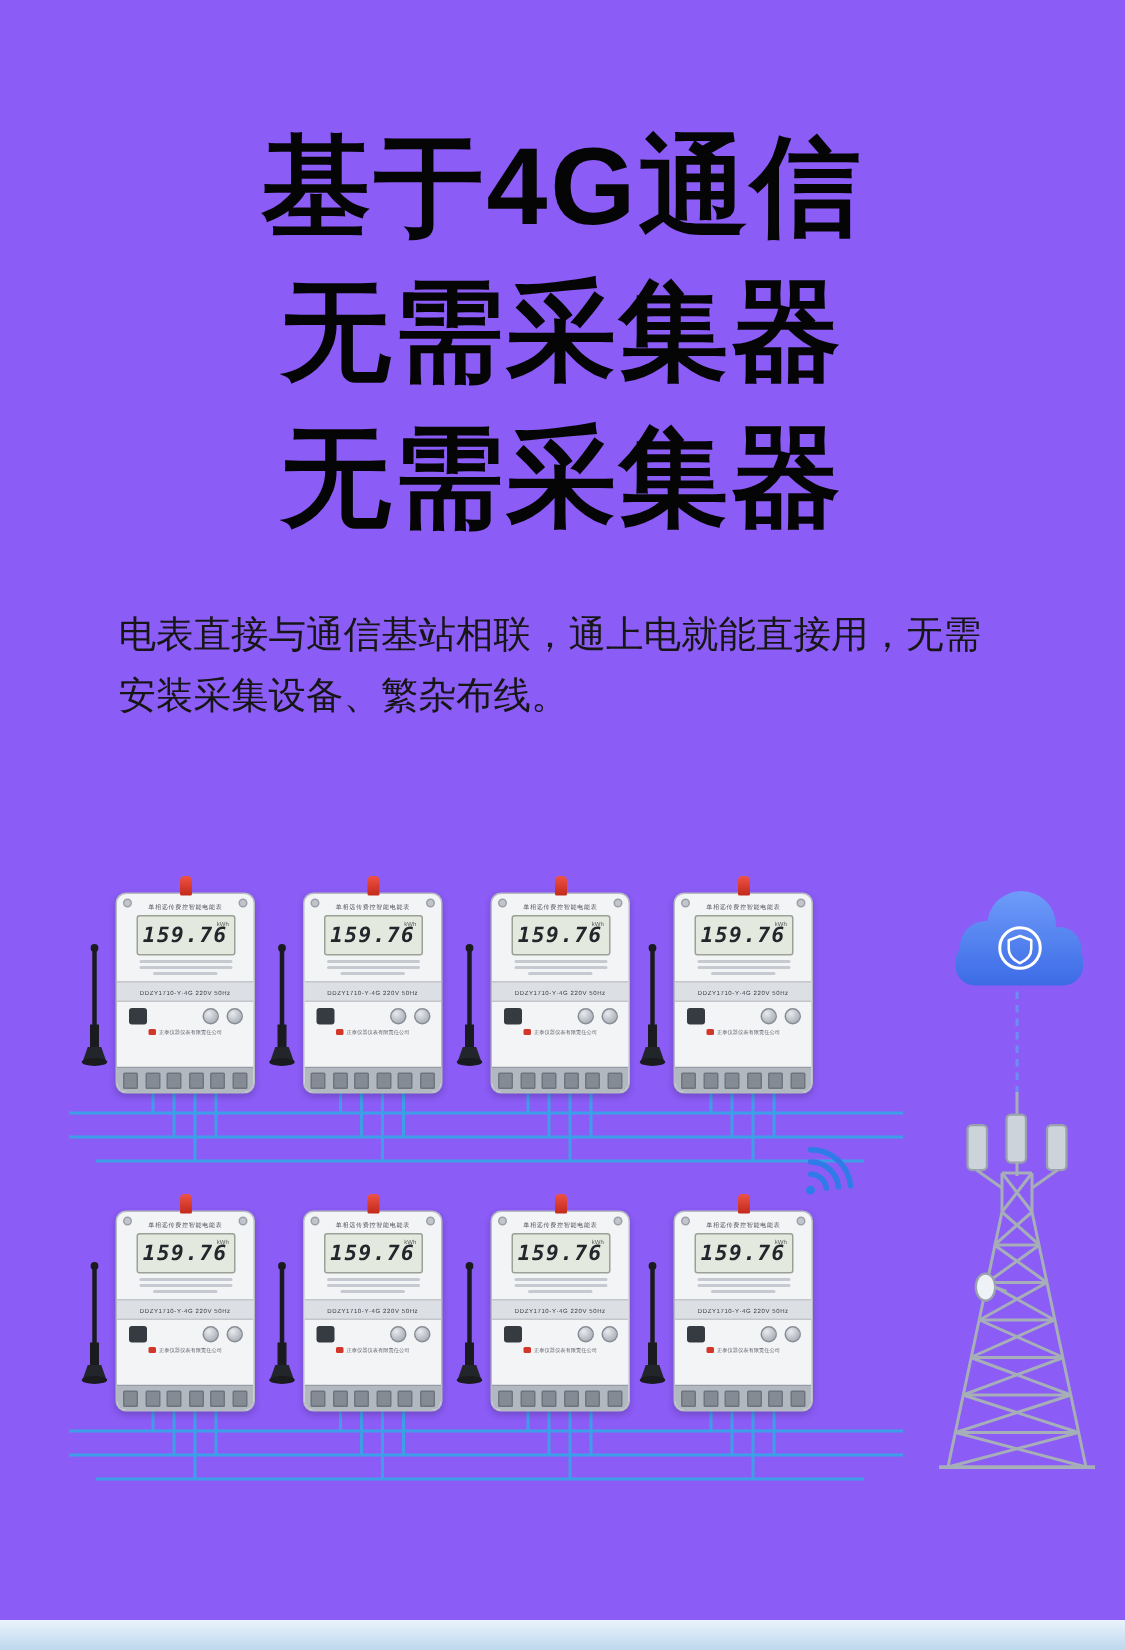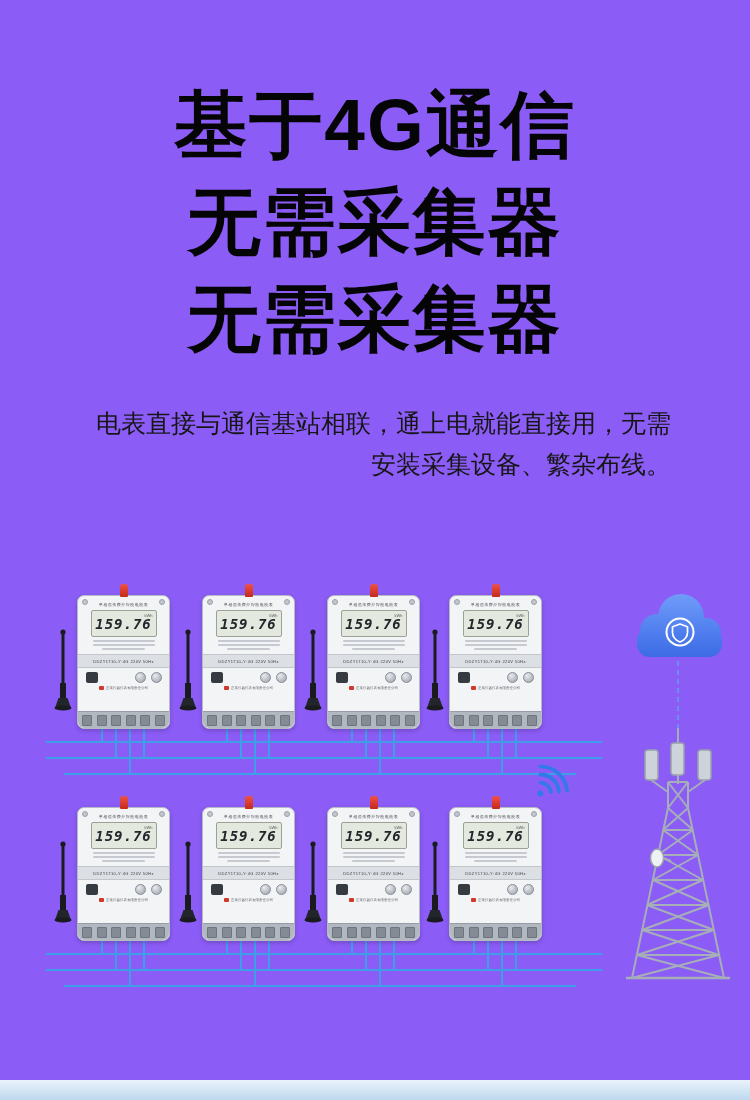--- a/index.html
+++ b/index.html
@@ -6,21 +6,21 @@
   .page{position:relative;width:750px;height:1100px;background:#8b5cf6;overflow:hidden;
         font-family:"Liberation Sans","DejaVu Sans",sans-serif;}
 
   
   .title{position:absolute;top:76px;left:0;width:100%;margin:0;text-align:center;
          font-weight:900;color:#050505;font-size:73px;line-height:97px;letter-spacing:2px;}
   .tline{display:block;}
 
   
   .subtitle{position:absolute;top:403px;left:50%;transform:translateX(-50%);width:592px;margin:0;
-            text-align:right;font-size:25px;line-height:41px;color:#161616;font-weight:500;}
+            text-align:left;font-size:25px;line-height:41px;color:#161616;font-weight:500;}
 
   
   .scene{position:absolute;top:560px;left:16px;width:676px;height:480px;}
   .scene-svg{position:absolute;top:0;left:0;}
 
   
   .meter{position:absolute;width:93px;height:143px;}
   .row1{top:26px;}  .row2{top:238px;}
   .c1{left:61px;}  .c2{left:186px;}  .c3{left:311px;}  .c4{left:433px;}
 

